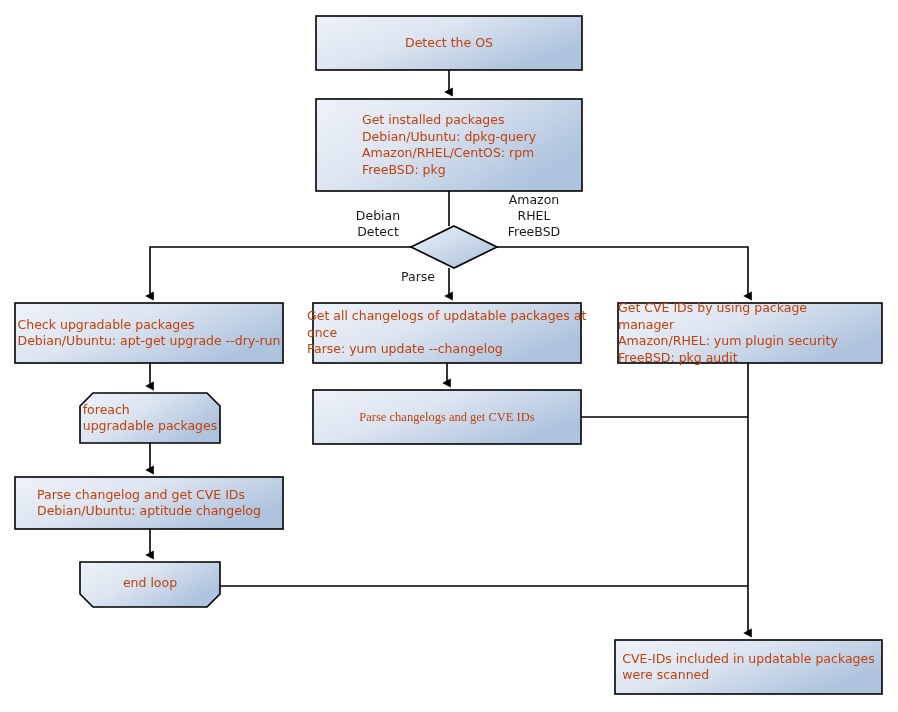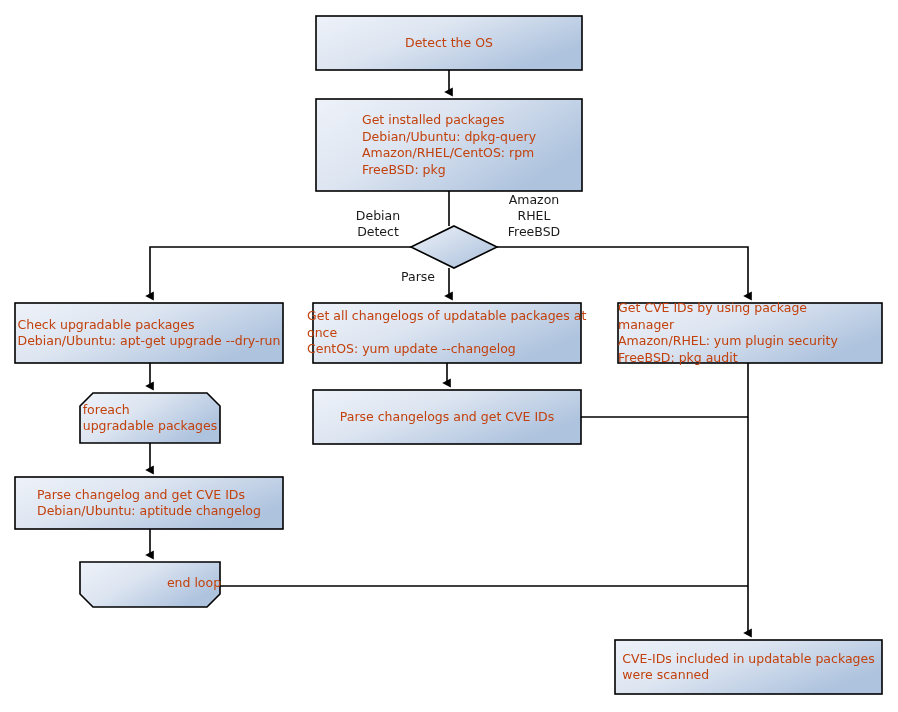--- a/index.html
+++ b/index.html
@@ -121,26 +121,26 @@
 Debian/Ubuntu: dpkg-query
 Amazon/RHEL/CentOS: rpm
 FreeBSD: pkg</div>
 
   <div class="node-label" style="left:15px; top:477px; width:268px; height:52px;">Parse changelog and get  CVE IDs
 Debian/Ubuntu: aptitude changelog</div>
 
   <div class="node-label" style="left:80px; top:393px; width:140px; height:50px;">foreach
 upgradable  packages</div>
 
-  <div class="node-label" style="left:80px; top:562px; width:140px; height:42px;margin-left:44px;">end loop</div>
+  <div class="node-label" style="left:80px; top:562px; width:140px; height:42px;">end loop</div>
 
   <div class="node-label" style="left:307px; top:303px; width:280px; height:60px;">Get all changelogs of updatable packages at once
-CentOS: yum update --changelog</div>
+Parse: yum update --changelog</div>
 
-  <div class="node-label" style="left:313px; top:390px; width:268px; height:54px;">Parse changelogs and get CVE IDs</div>
+  <div class="node-label" style="left:313px; top:390px; width:268px; height:54px;font-family:Liberation Serif, serif;">Parse changelogs and get CVE IDs</div>
 
   <div class="node-label" style="left:618px; top:303px; width:224px; height:60px;">Get CVE IDs by using package manager
 Amazon/RHEL: yum plugin security
 FreeBSD: pkg audit</div>
 
   <div class="node-label" style="left:615px; top:640px; width:267px; height:54px;border-radius:17px;">CVE-IDs included in updatable packages
 were scanned</div>
 
   <div class="edge-label" style="left:344px; top:208px; width:68px;">Debian
 Detect</div>

